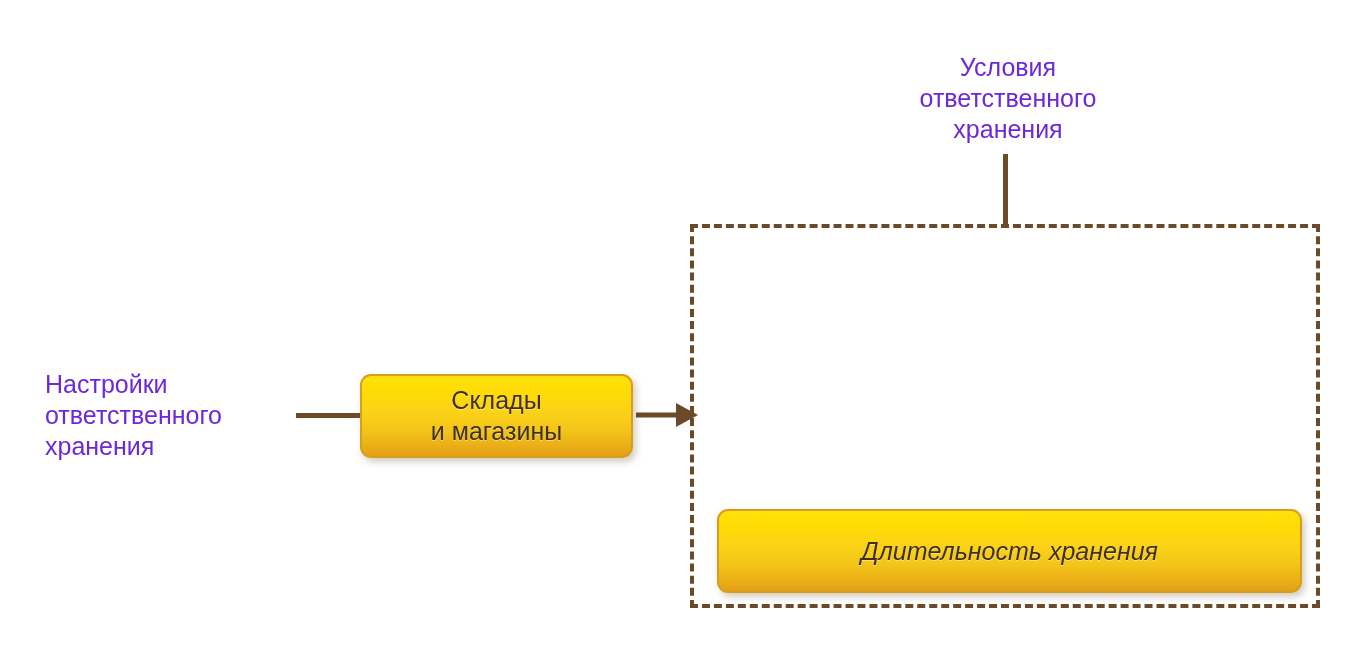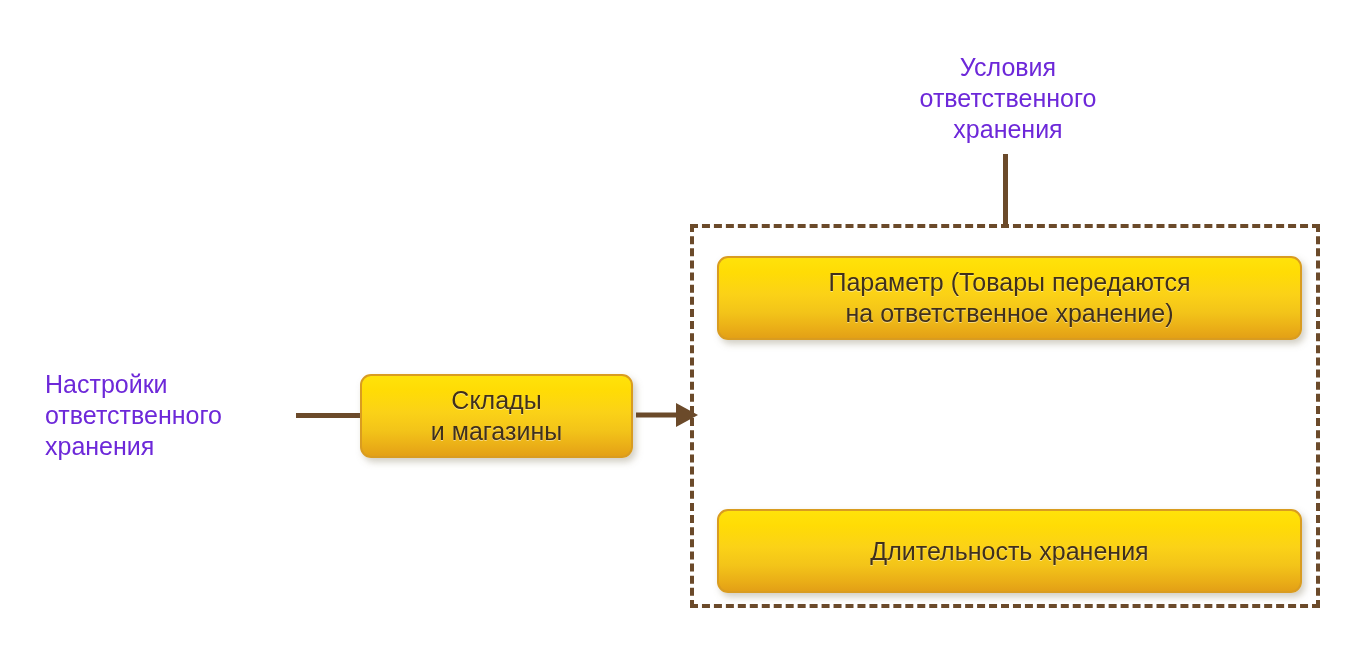--- a/index.html
+++ b/index.html
@@ -121,21 +121,21 @@
   }
 
   .group-box {
     left: 23px;
     width: 585px;
     height: 84px;
   }
 
   #box-parameter  { top: 28px; }
   #box-keeper     { top: 154px; }
-  #box-duration   { top: 281px; }
+  #box-duration   { top: 281px; font-style: italic; }
 </style>
 </head>
 <body>
 
 <div class="stage">
 
   <div class="plain-label" id="label-settings">Настройки
 ответственного
 хранения</div>
 
@@ -150,20 +150,18 @@
   </svg>
 
   <div class="plain-label" id="label-conditions">Условия
 ответственного
 хранения</div>
 
   <div class="connector-v" id="connector-conditions-to-group"></div>
 
   <div id="group-conditions">
 
-    <div class="ybox group-box" id="box-parameter">Параметр (Товары передаются
-на ответственное хранение)</div>
 
 
     <div class="ybox group-box" id="box-duration">Длительность хранения</div>
   </div>
 
 </div>
 
 </body></html>

